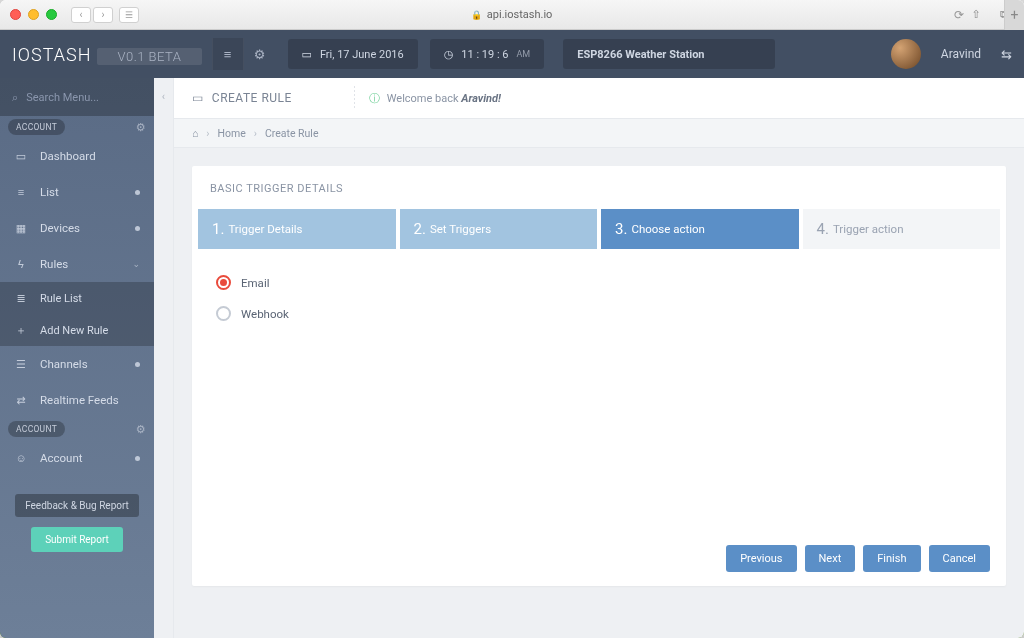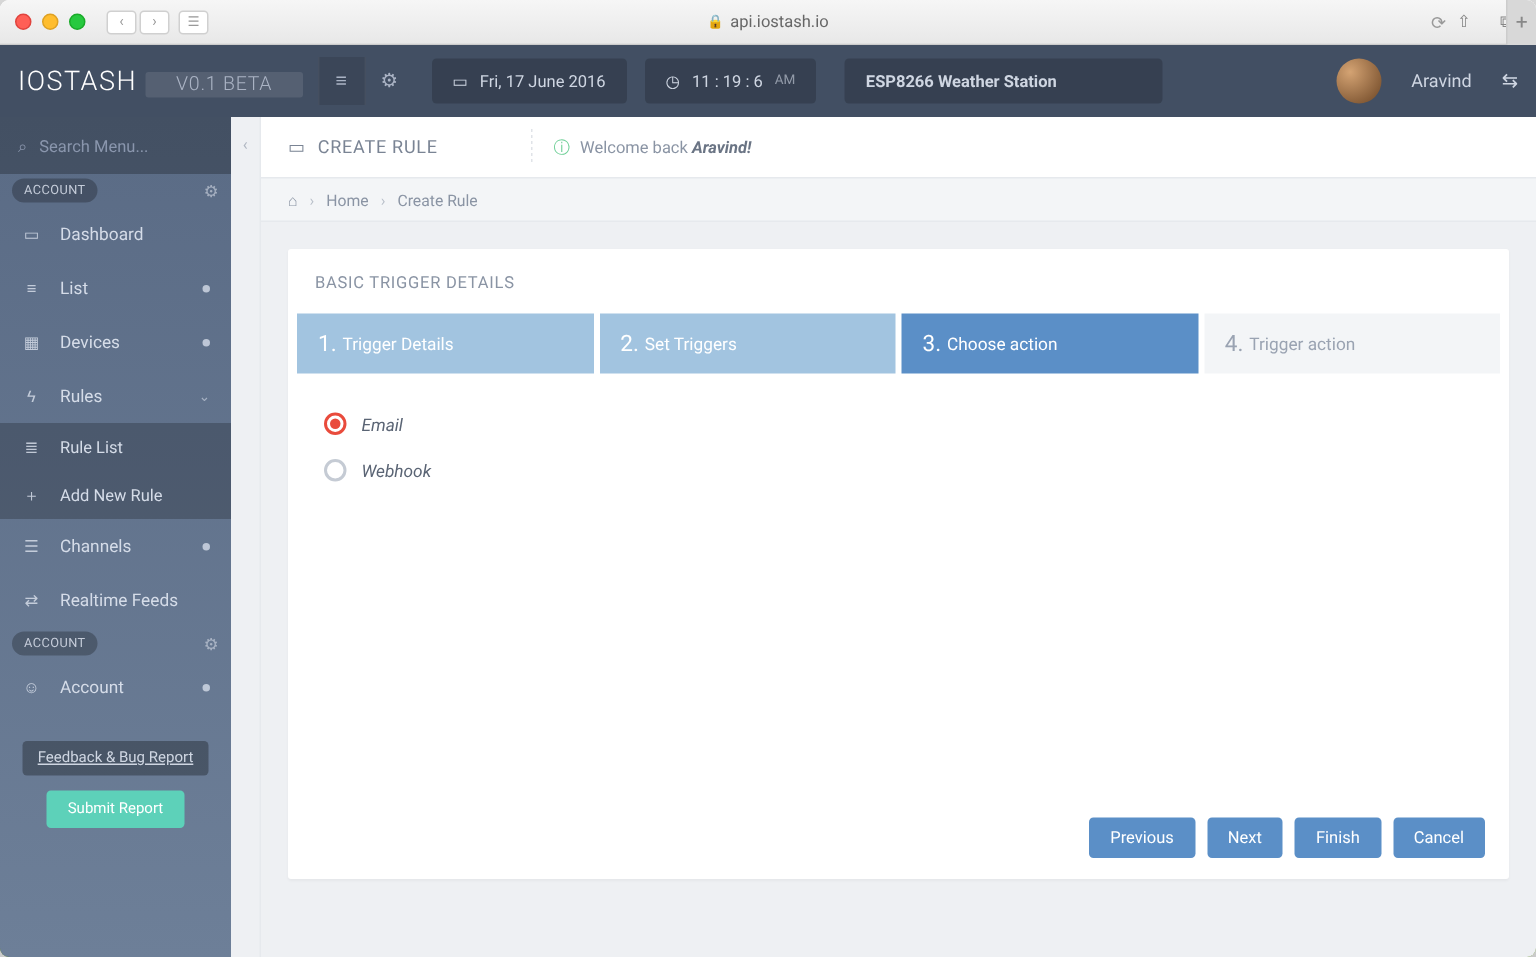--- a/index.html
+++ b/index.html
@@ -47,21 +47,21 @@
 .sec-header .gear { margin-left: auto; font-size: 11px; opacity: 0.7; }
 .nav-item { height: 36px; display: flex; align-items: center; padding: 0 14px; gap: 12px; cursor: pointer; position: relative; }
 .nav-item .ico { width: 14px; text-align: center; font-size: 11px; opacity: 0.85; }
 .nav-item .lbl { flex: 1; }
 .nav-item .dot { width: 5px; height: 5px; border-radius: 50%; background: #d5dce8; opacity: 0.8; }
 .nav-item .arrow { font-size: 9px; opacity: 0.6; }
 .nav-sub { background: rgba(0,0,0,0.22); }
 .nav-sub .nav-item { height: 32px; padding-left: 14px; font-size: 11px; }
 .fb-section { padding: 18px 12px; display: flex; flex-direction: column; gap: 10px; align-items: center; }
 .fb-btn { font-size: 10px; padding: 6px 10px; border-radius: 3px; border: none; cursor: pointer; }
-.fb-dark { background: rgba(0,0,0,0.3); color: #cfd6e2; text-decoration: underline; }
+.fb-dark { background: rgba(0,0,0,0.3); color: #cfd6e2; }
 .fb-teal { background: #5dd1b9; color: #fff; padding: 7px 14px; }
 
 .main { flex: 1; background: #eef0f3; display: flex; flex-direction: column; overflow: hidden; }
 .page-head { height: 40px; background: #fff; display: flex; align-items: center; padding: 0 18px; font-size: 12px; color: #7a8494; position: relative; }
 .page-head .title { display: flex; align-items: center; gap: 8px; letter-spacing: 0.5px; }
 .page-head .welcome { position: absolute; left: 195px; font-size: 11px; color: #8a94a4; }
 .page-head .welcome b { color: #6a7484; font-style: italic; }
 .page-head .winfo { color: #6fcf97; font-size: 11px; margin-right: 4px; }
 .page-head::after { content:""; position:absolute; left:180px; top:8px; bottom:8px; width:1px; background:repeating-linear-gradient(#e0e3e8 0 2px, transparent 2px 4px);}
 .crumbs { height: 30px; background: #f3f5f7; border-top: 1px solid #e6e9ed; border-bottom: 1px solid #e6e9ed; display: flex; align-items: center; padding: 0 18px; font-size: 10.5px; color: #8a94a4; gap: 8px; }
@@ -69,21 +69,21 @@
 
 .card-wrap { flex: 1; padding: 18px; overflow: auto; }
 .card { background: #fff; border-radius: 2px; box-shadow: 0 1px 2px rgba(0,0,0,0.04); display: flex; flex-direction: column; min-height: 420px; }
 .card-title { padding: 16px 18px 14px; font-size: 11px; color: #8a94a4; letter-spacing: 0.5px; }
 .steps { display: flex; gap: 4px; padding: 0 6px; }
 .step { flex: 1; height: 40px; display: flex; align-items: center; padding: 0 14px; font-size: 11.5px; color: #fff; }
 .step .num { font-size: 15px; margin-right: 4px; }
 .step.done { background: #a2c4e0; }
 .step.active { background: #5b8fc7; }
 .step.pending { background: #f3f5f7; color: #9aa3b2; }
-.options { padding: 26px 24px; display: flex; flex-direction: column; gap: 16px; font-style: italic; }
+.options { padding: 26px 24px; display: flex; flex-direction: column; gap: 16px; }
 .radio-row { display: flex; align-items: center; gap: 10px; font-size: 11.5px; color: #5a6474; cursor: pointer; }
 .radio { width: 15px; height: 15px; border-radius: 50%; border: 2px solid #c5cbd4; display: flex; align-items: center; justify-content: center; }
 .radio.sel { border-color: #e94b3c; }
 .radio.sel::after { content: ""; width: 7px; height: 7px; border-radius: 50%; background: #e94b3c; }
 .card-footer { margin-top: auto; padding: 14px 16px; display: flex; justify-content: flex-end; gap: 8px; align-items: flex-end; }
 .wiz-btn { background: #5b8fc7; color: #fff; border: none; font-size: 11px; padding: 7px 14px; border-radius: 3px; cursor: pointer; }
 
 .left-gutter { width: 20px; background: #eef0f3; border-right: 1px solid #e6e9ed; display:flex; justify-content:center; padding-top:12px; color:#b0b7c2; font-size:11px;}
 .main-row { display:flex; flex:1; overflow:hidden;}
 </style>

